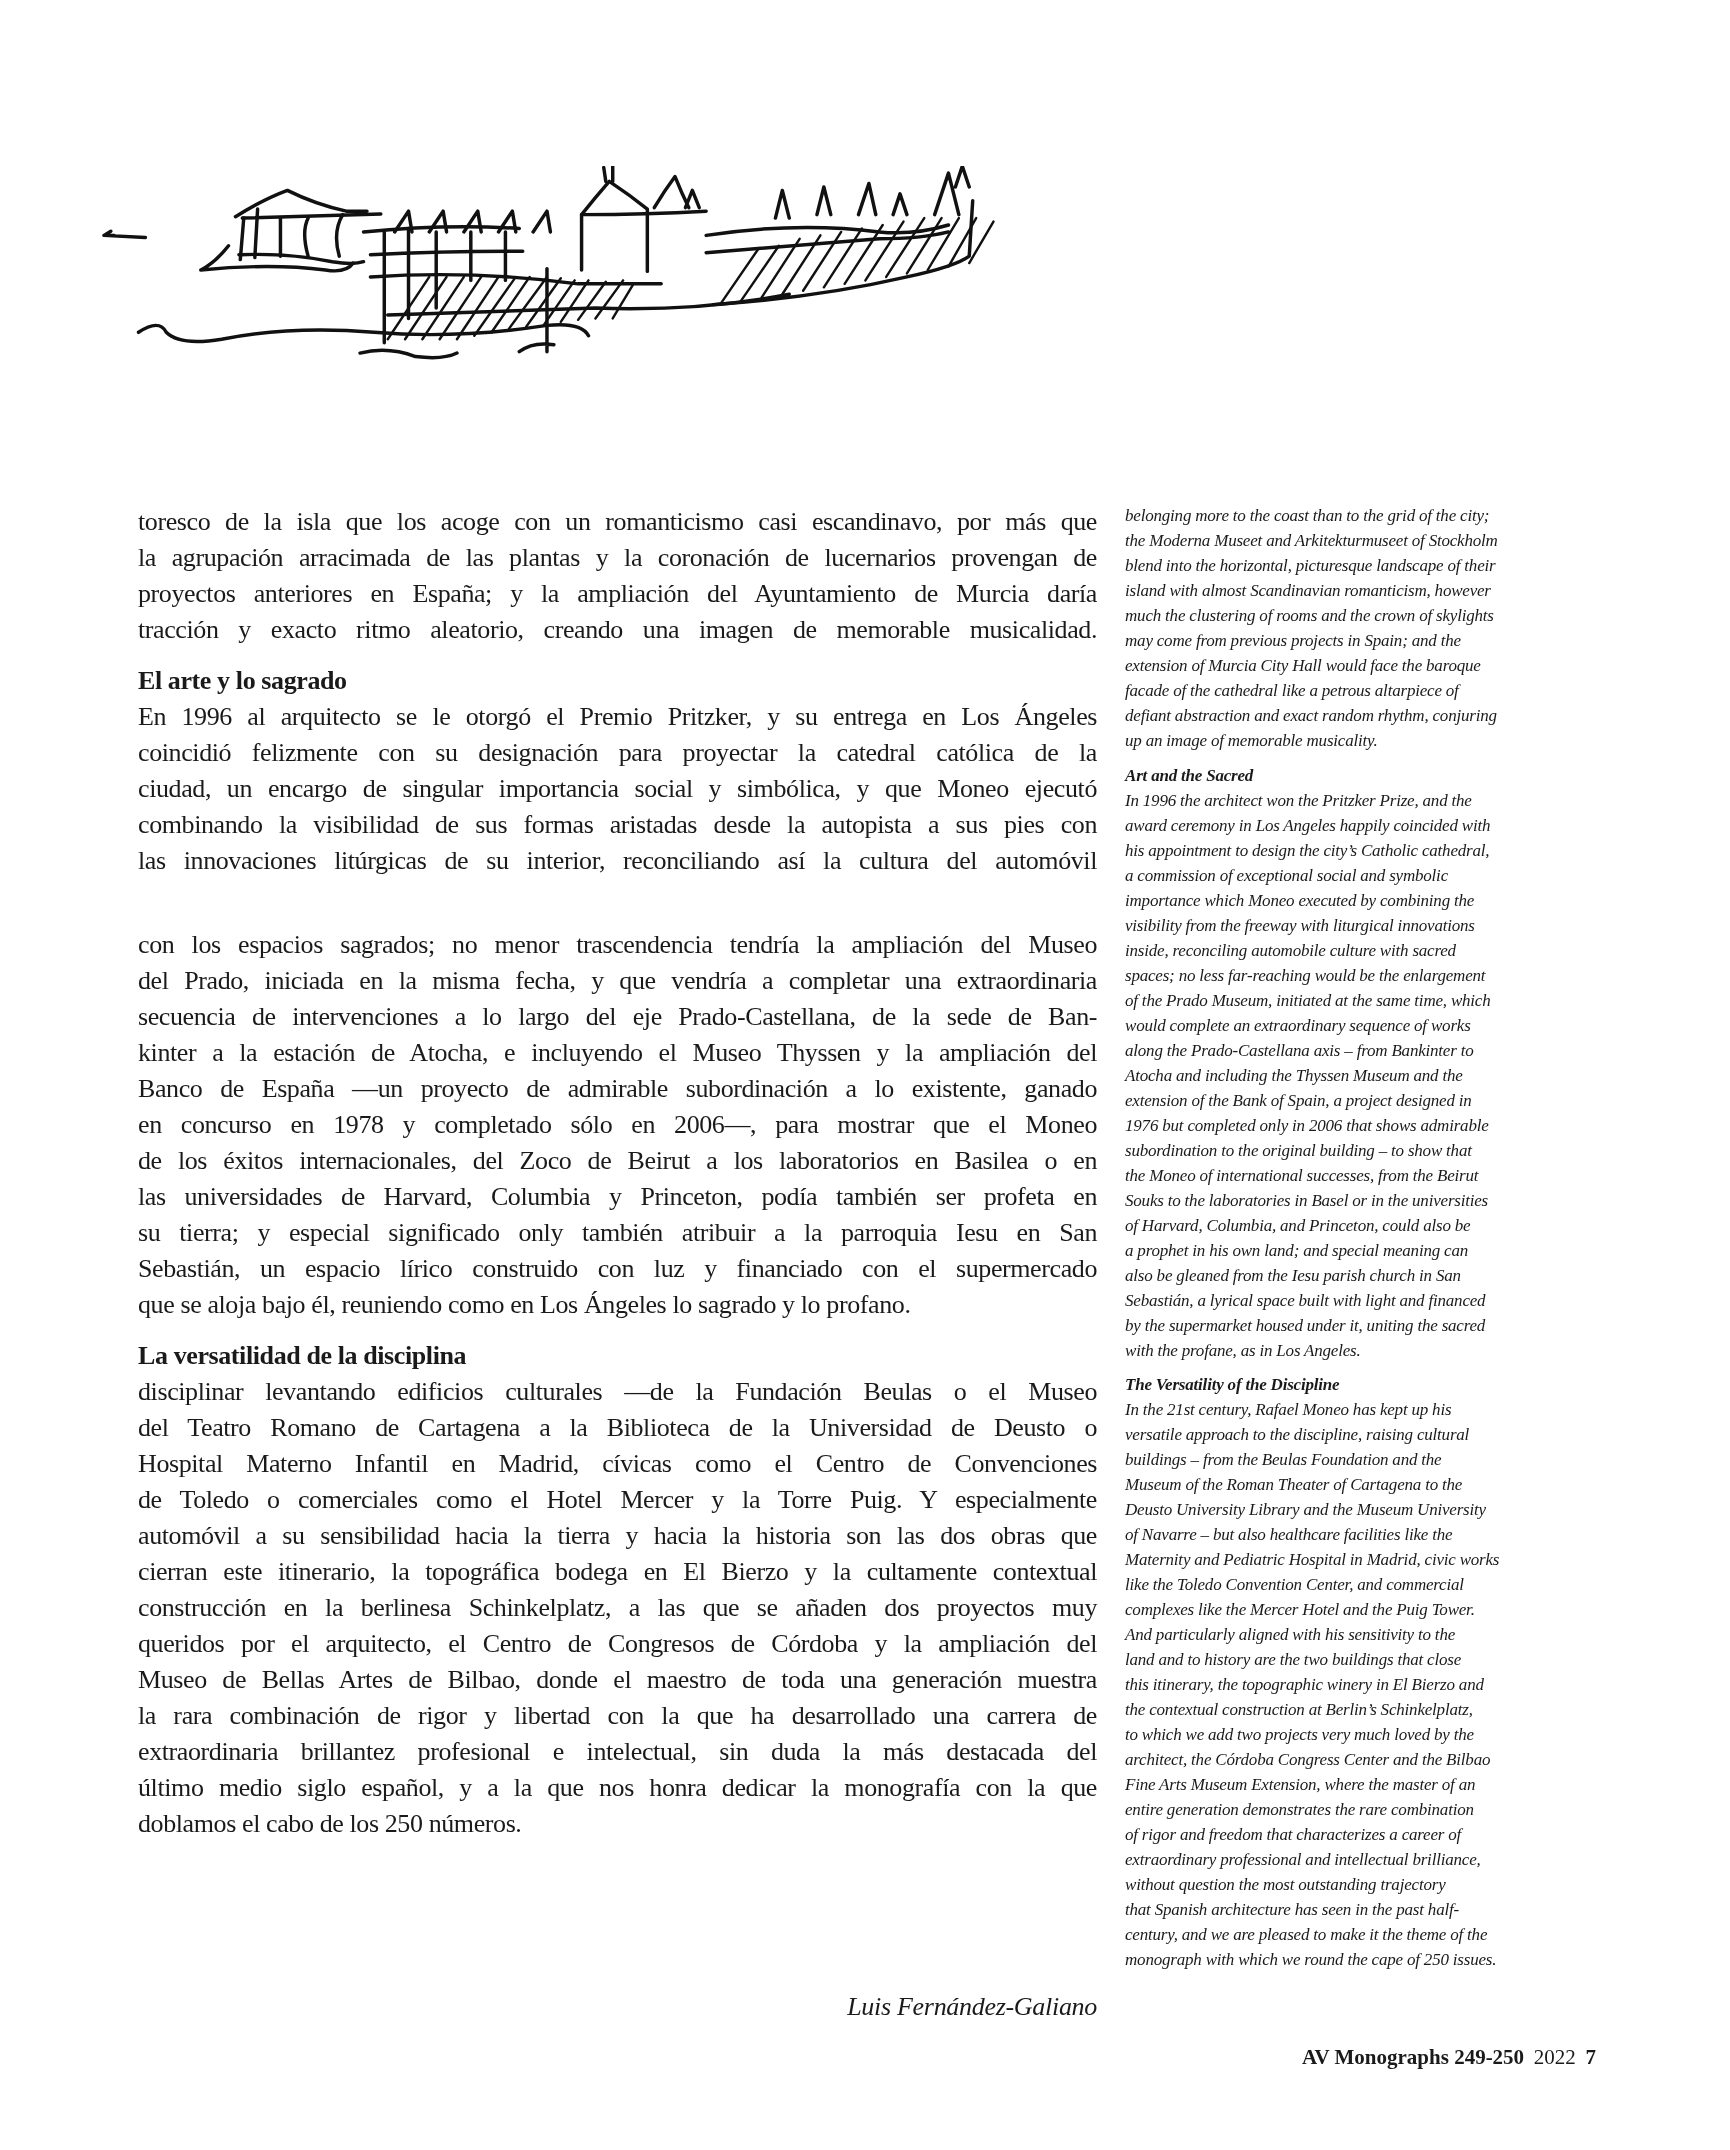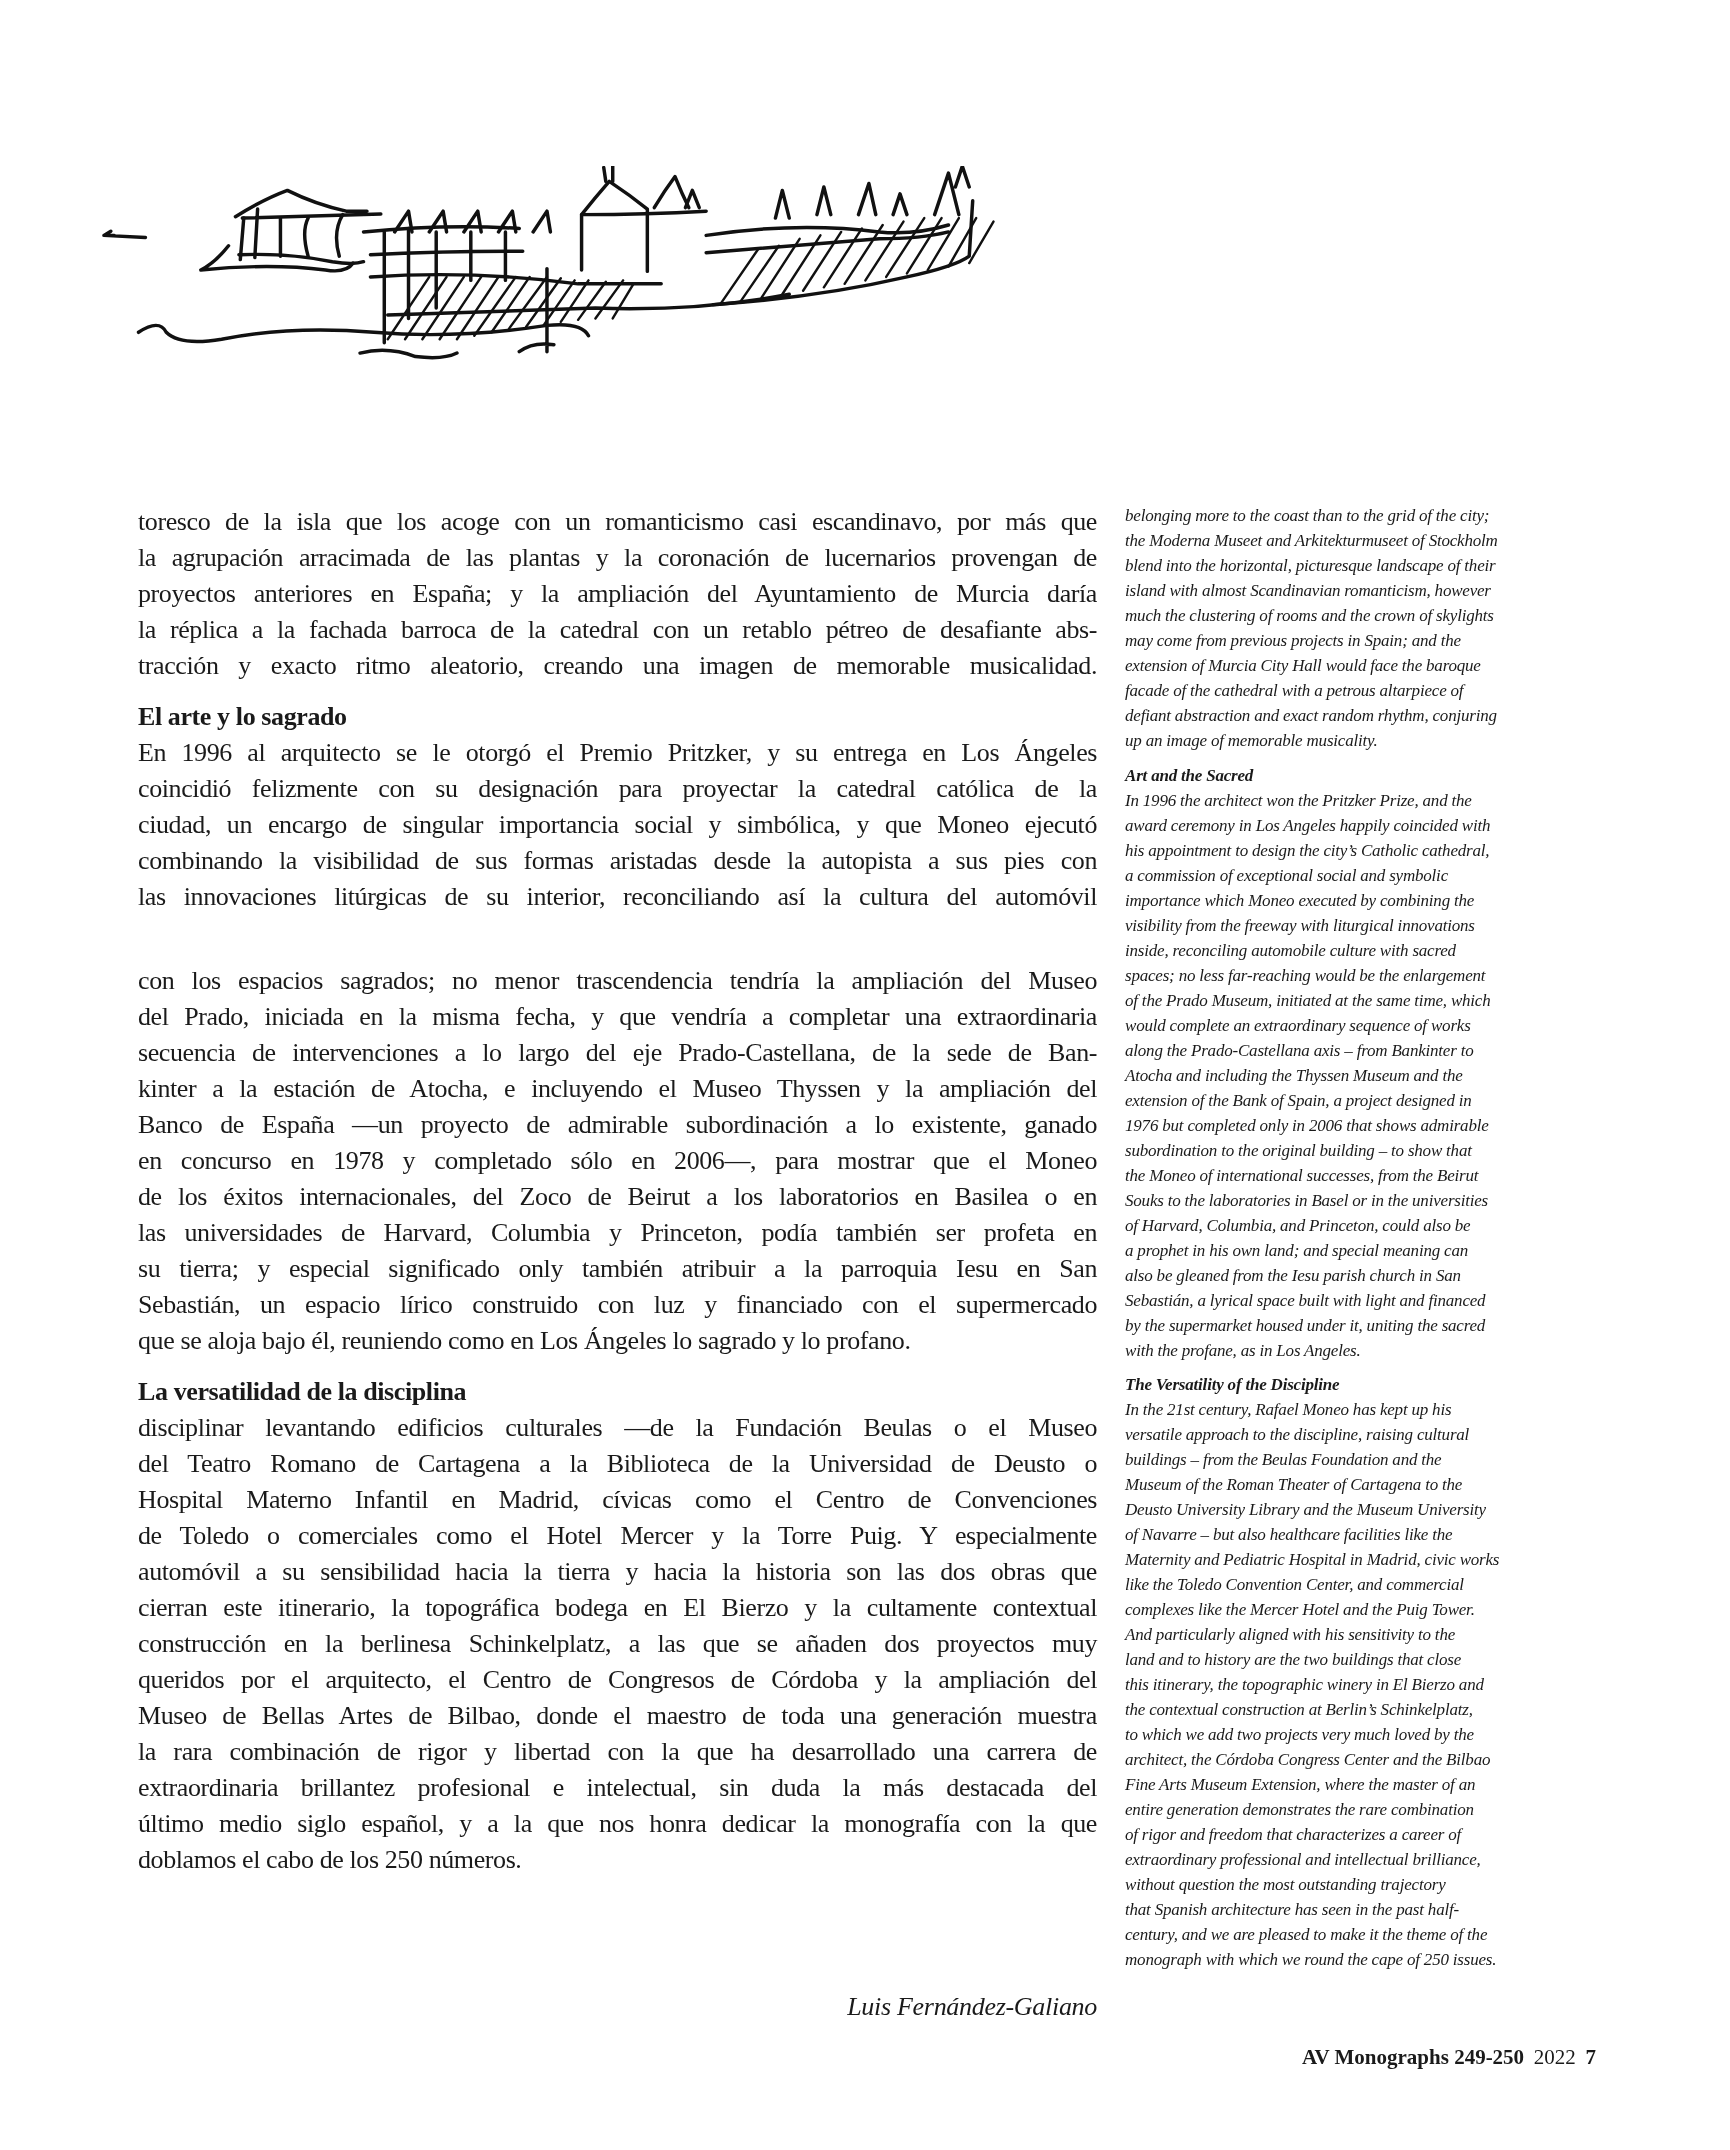--- a/index.html
+++ b/index.html
@@ -60,21 +60,20 @@
   <path d="M60 240 q30 -20 40 0 q20 20 80 10 q100 -20 220 -10 q120 10 250 -10 q50 -5 60 15"></path>
   <path d="M380 270 q40 -10 80 5 q40 5 60 -5 M610 268 q20 -15 50 -10 M650 268 l0 -120"></path>
   <path d="M420 215 q150 -5 300 -10 q150 5 280 -20"></path>
 </svg>
 
 <div class="es-col">
   <div>
     <span class="ln" style="display: block; width: 959px;">toresco de la isla que los acoge con un romanticismo casi escandinavo, por más que</span>
     <span class="ln" style="display: block; width: 959px;">la agrupación arracimada de las plantas y la coronación de lucernarios provengan de</span>
     <span class="ln" style="display: block; width: 959px;">proyectos anteriores en España; y la ampliación del Ayuntamiento de Murcia daría</span>
-    <span class="ln" style="display: block; width: 959px;">la réplica a la fachada barroca de la catedral con un retablo pétreo de desafiante abs-</span>
     <span class="ln" style="display: block; width: 959px;">tracción y exacto ritmo aleatorio, creando una imagen de memorable musicalidad.</span>
   </div>
   <div class="gap"></div>
   <h2>El arte y lo sagrado</h2>
   <div>
     <span class="ln" style="display: block; width: 959px;">En 1996 al arquitecto se le otorgó el Premio Pritzker, y su entrega en Los Ángeles</span>
     <span class="ln" style="display: block; width: 959px;">coincidió felizmente con su designación para proyectar la catedral católica de la</span>
     <span class="ln" style="display: block; width: 959px;">ciudad, un encargo de singular importancia social y simbólica, y que Moneo ejecutó</span>
     <span class="ln" style="display: block; width: 959px;">combinando la visibilidad de sus formas aristadas desde la autopista a sus pies con</span>
     <span class="ln" style="display: block; width: 959px;">las innovaciones litúrgicas de su interior, reconciliando así la cultura del automóvil</span>
@@ -113,21 +112,21 @@
 
 <div class="en-col">
   <div>
     <span class="ln" style="display: block;">belonging more to the coast than to the grid of the city;</span>
     <span class="ln" style="display: block;">the Moderna Museet and Arkitekturmuseet of Stockholm</span>
     <span class="ln" style="display: block;">blend into the horizontal, picturesque landscape of their</span>
     <span class="ln" style="display: block;">island with almost Scandinavian romanticism, however</span>
     <span class="ln" style="display: block;">much the clustering of rooms and the crown of skylights</span>
     <span class="ln" style="display: block;">may come from previous projects in Spain; and the</span>
     <span class="ln" style="display: block;">extension of Murcia City Hall would face the baroque</span>
-    <span class="ln" style="display: block;">facade of the cathedral with a petrous altarpiece of</span>
+    <span class="ln" style="display: block;">facade of the cathedral like a petrous altarpiece of</span>
     <span class="ln" style="display: block;">defiant abstraction and exact random rhythm, conjuring</span>
     <span class="ln" style="display: block;">up an image of memorable musicality.</span>
   </div>
   <div class="gap"></div>
   <h3>Art and the Sacred</h3>
   <div>
     <span class="ln" style="display: block;">In 1996 the architect won the Pritzker Prize, and the</span>
     <span class="ln" style="display: block;">award ceremony in Los Angeles happily coincided with</span>
     <span class="ln" style="display: block;">his appointment to design the city’s Catholic cathedral,</span>
     <span class="ln" style="display: block;">a commission of exceptional social and symbolic</span>

